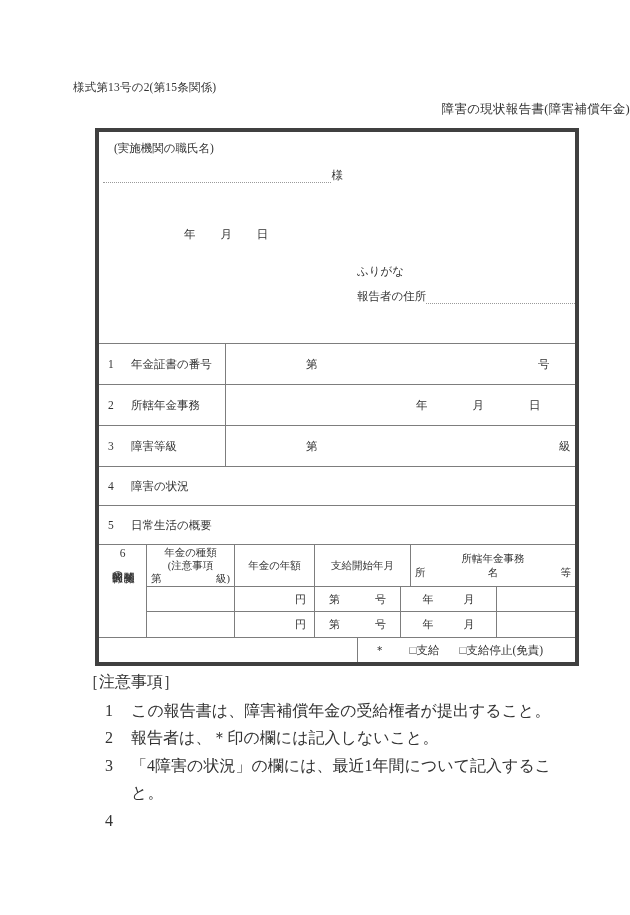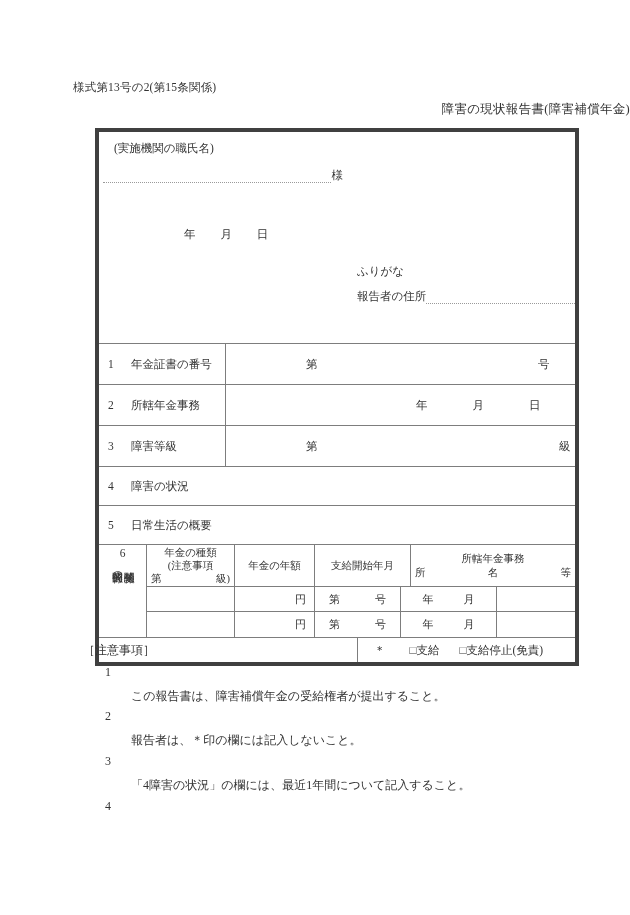--- a/index.html
+++ b/index.html
@@ -334,32 +334,32 @@
     padding-left: 16px;
     gap: 20px;
     white-space: nowrap;
   }
   .star-box .ast { margin-right: 4px; }
 
   
   .notes {
     position: absolute;
     left: 83px;
-    top: 640px;
+    top: 668px;
     width: 500px;
-    font-size: 12px;
+    font-size: 16px;
     line-height: 1.72;
   }
   .notes-title { margin-bottom: 1px; }
   .note {
     display: flex;
     margin-left: 22px;
   }
   .note .n { width: 26px; flex: none; }
-  .note .t { flex: 1; margin-top: 24px; }
+  .note .t { flex: 1; }
   .note .t .cont { display: block; text-indent: 0; }
 </style>
 </head>
 <body>
 
 <div class="page">
 
   <div class="form-code">様式第13号の2(第15条関係)</div>
   <div class="doc-title">障害の現状報告書(障害補償年金)</div>
 

